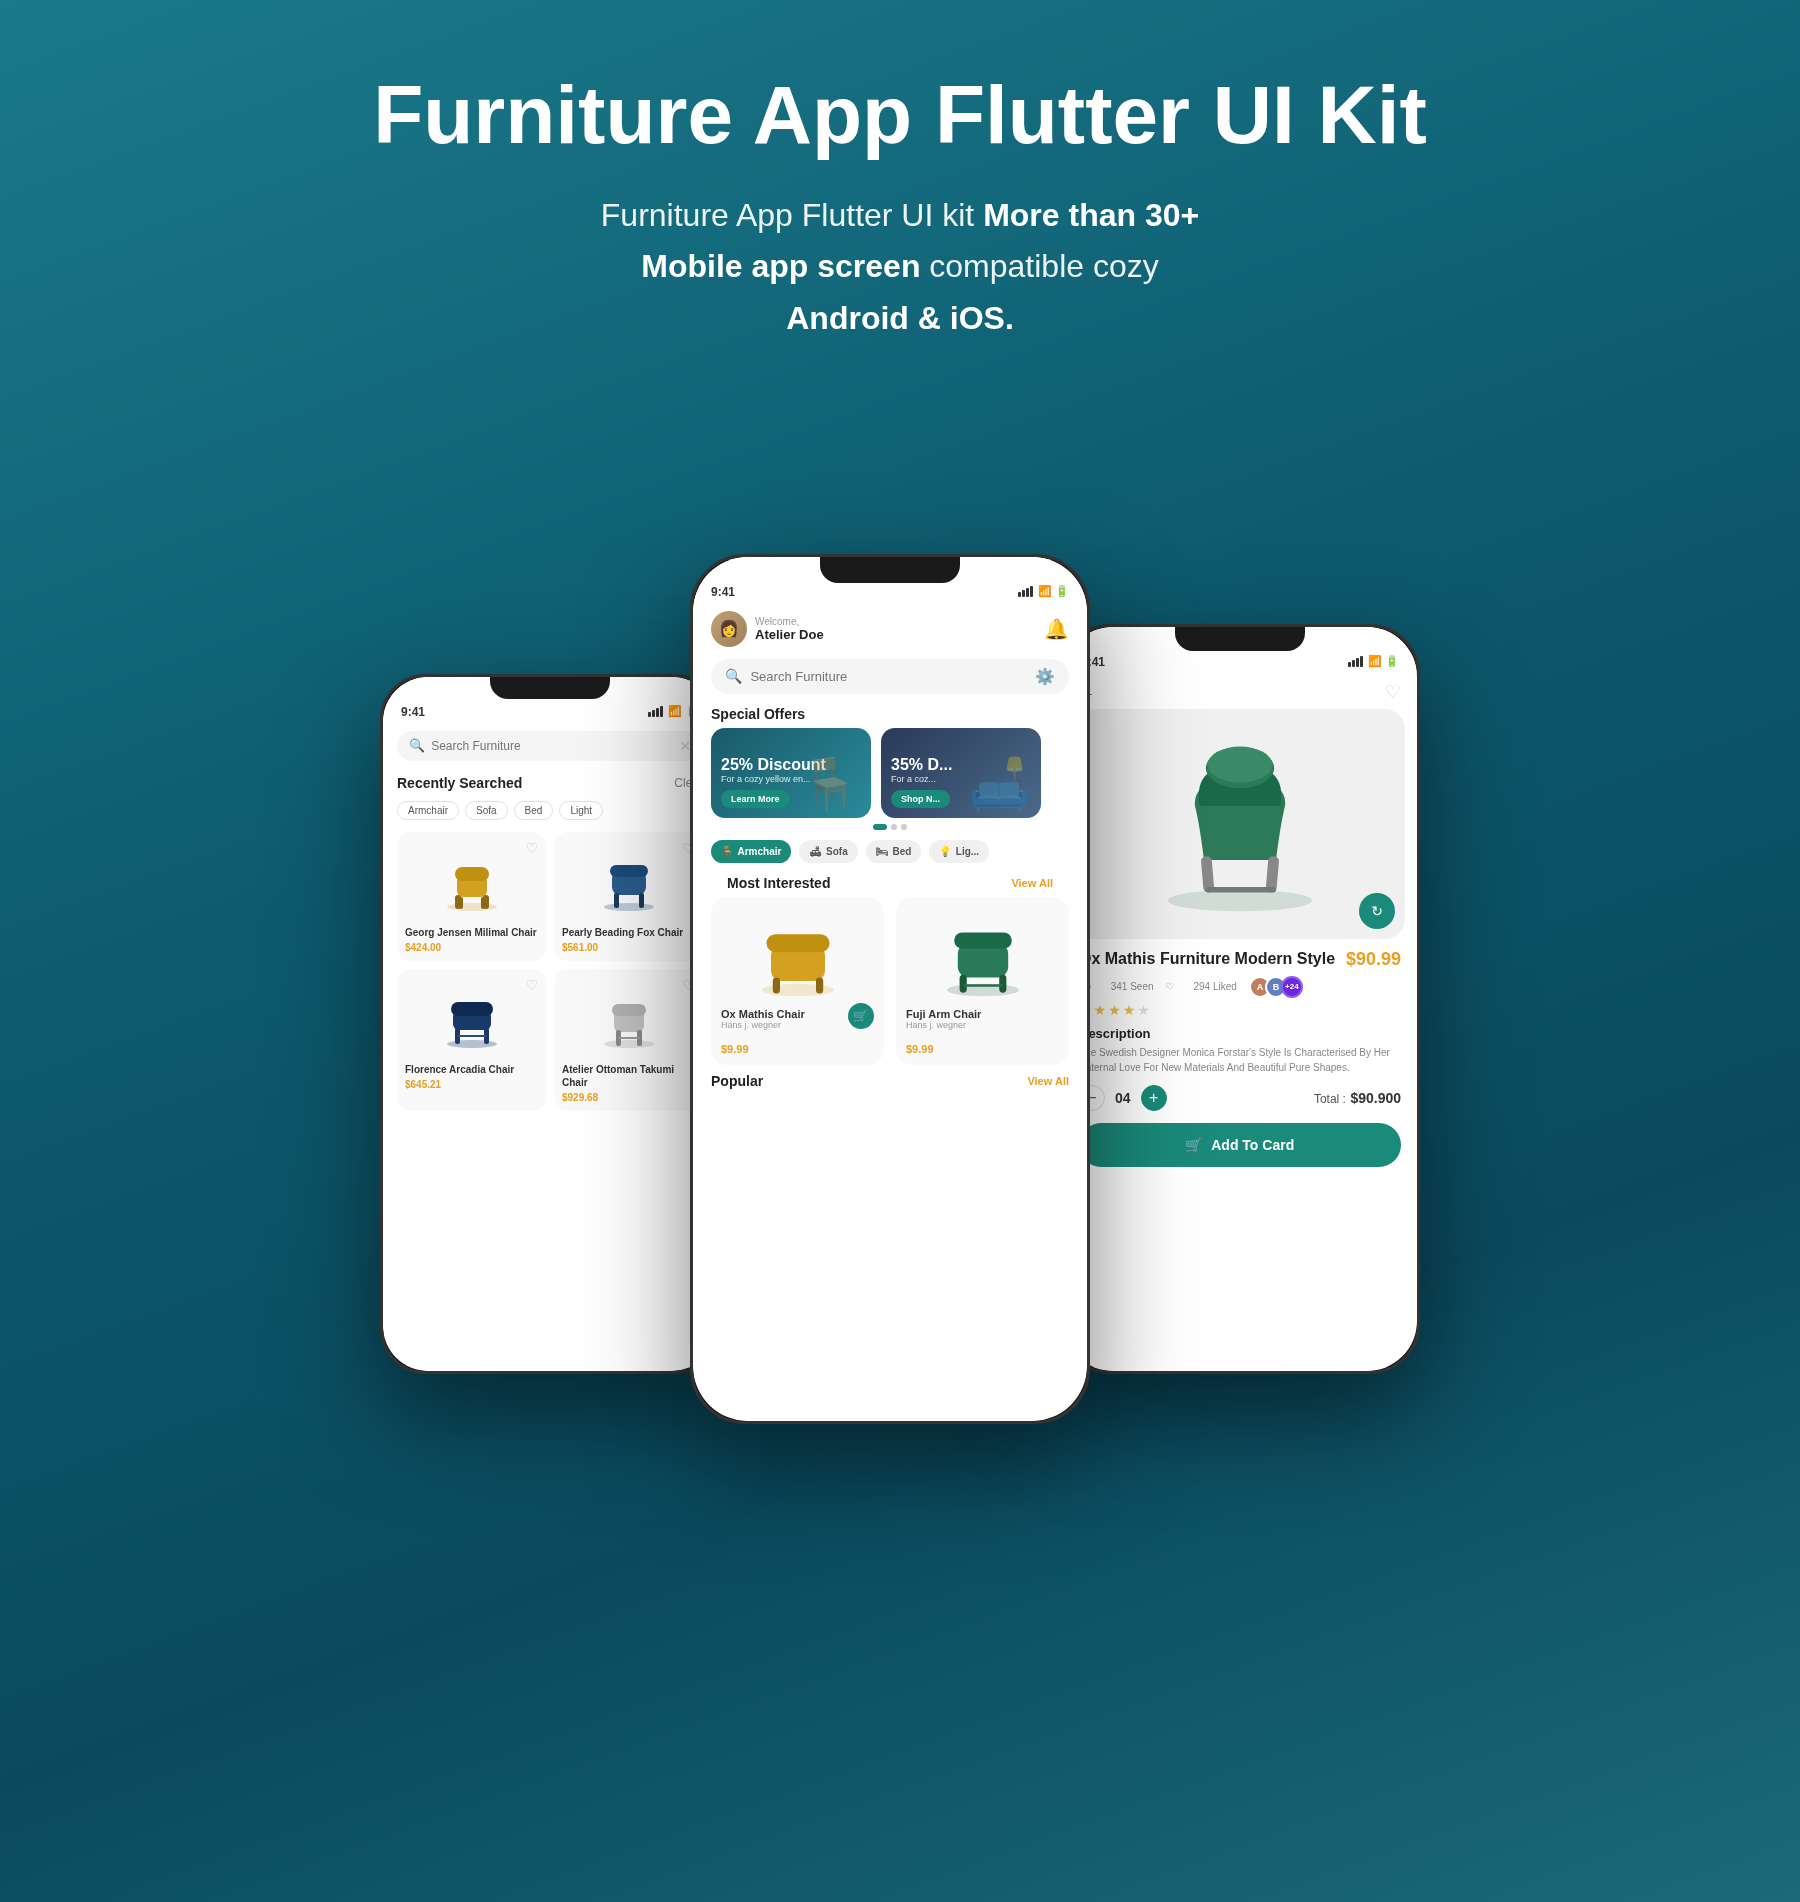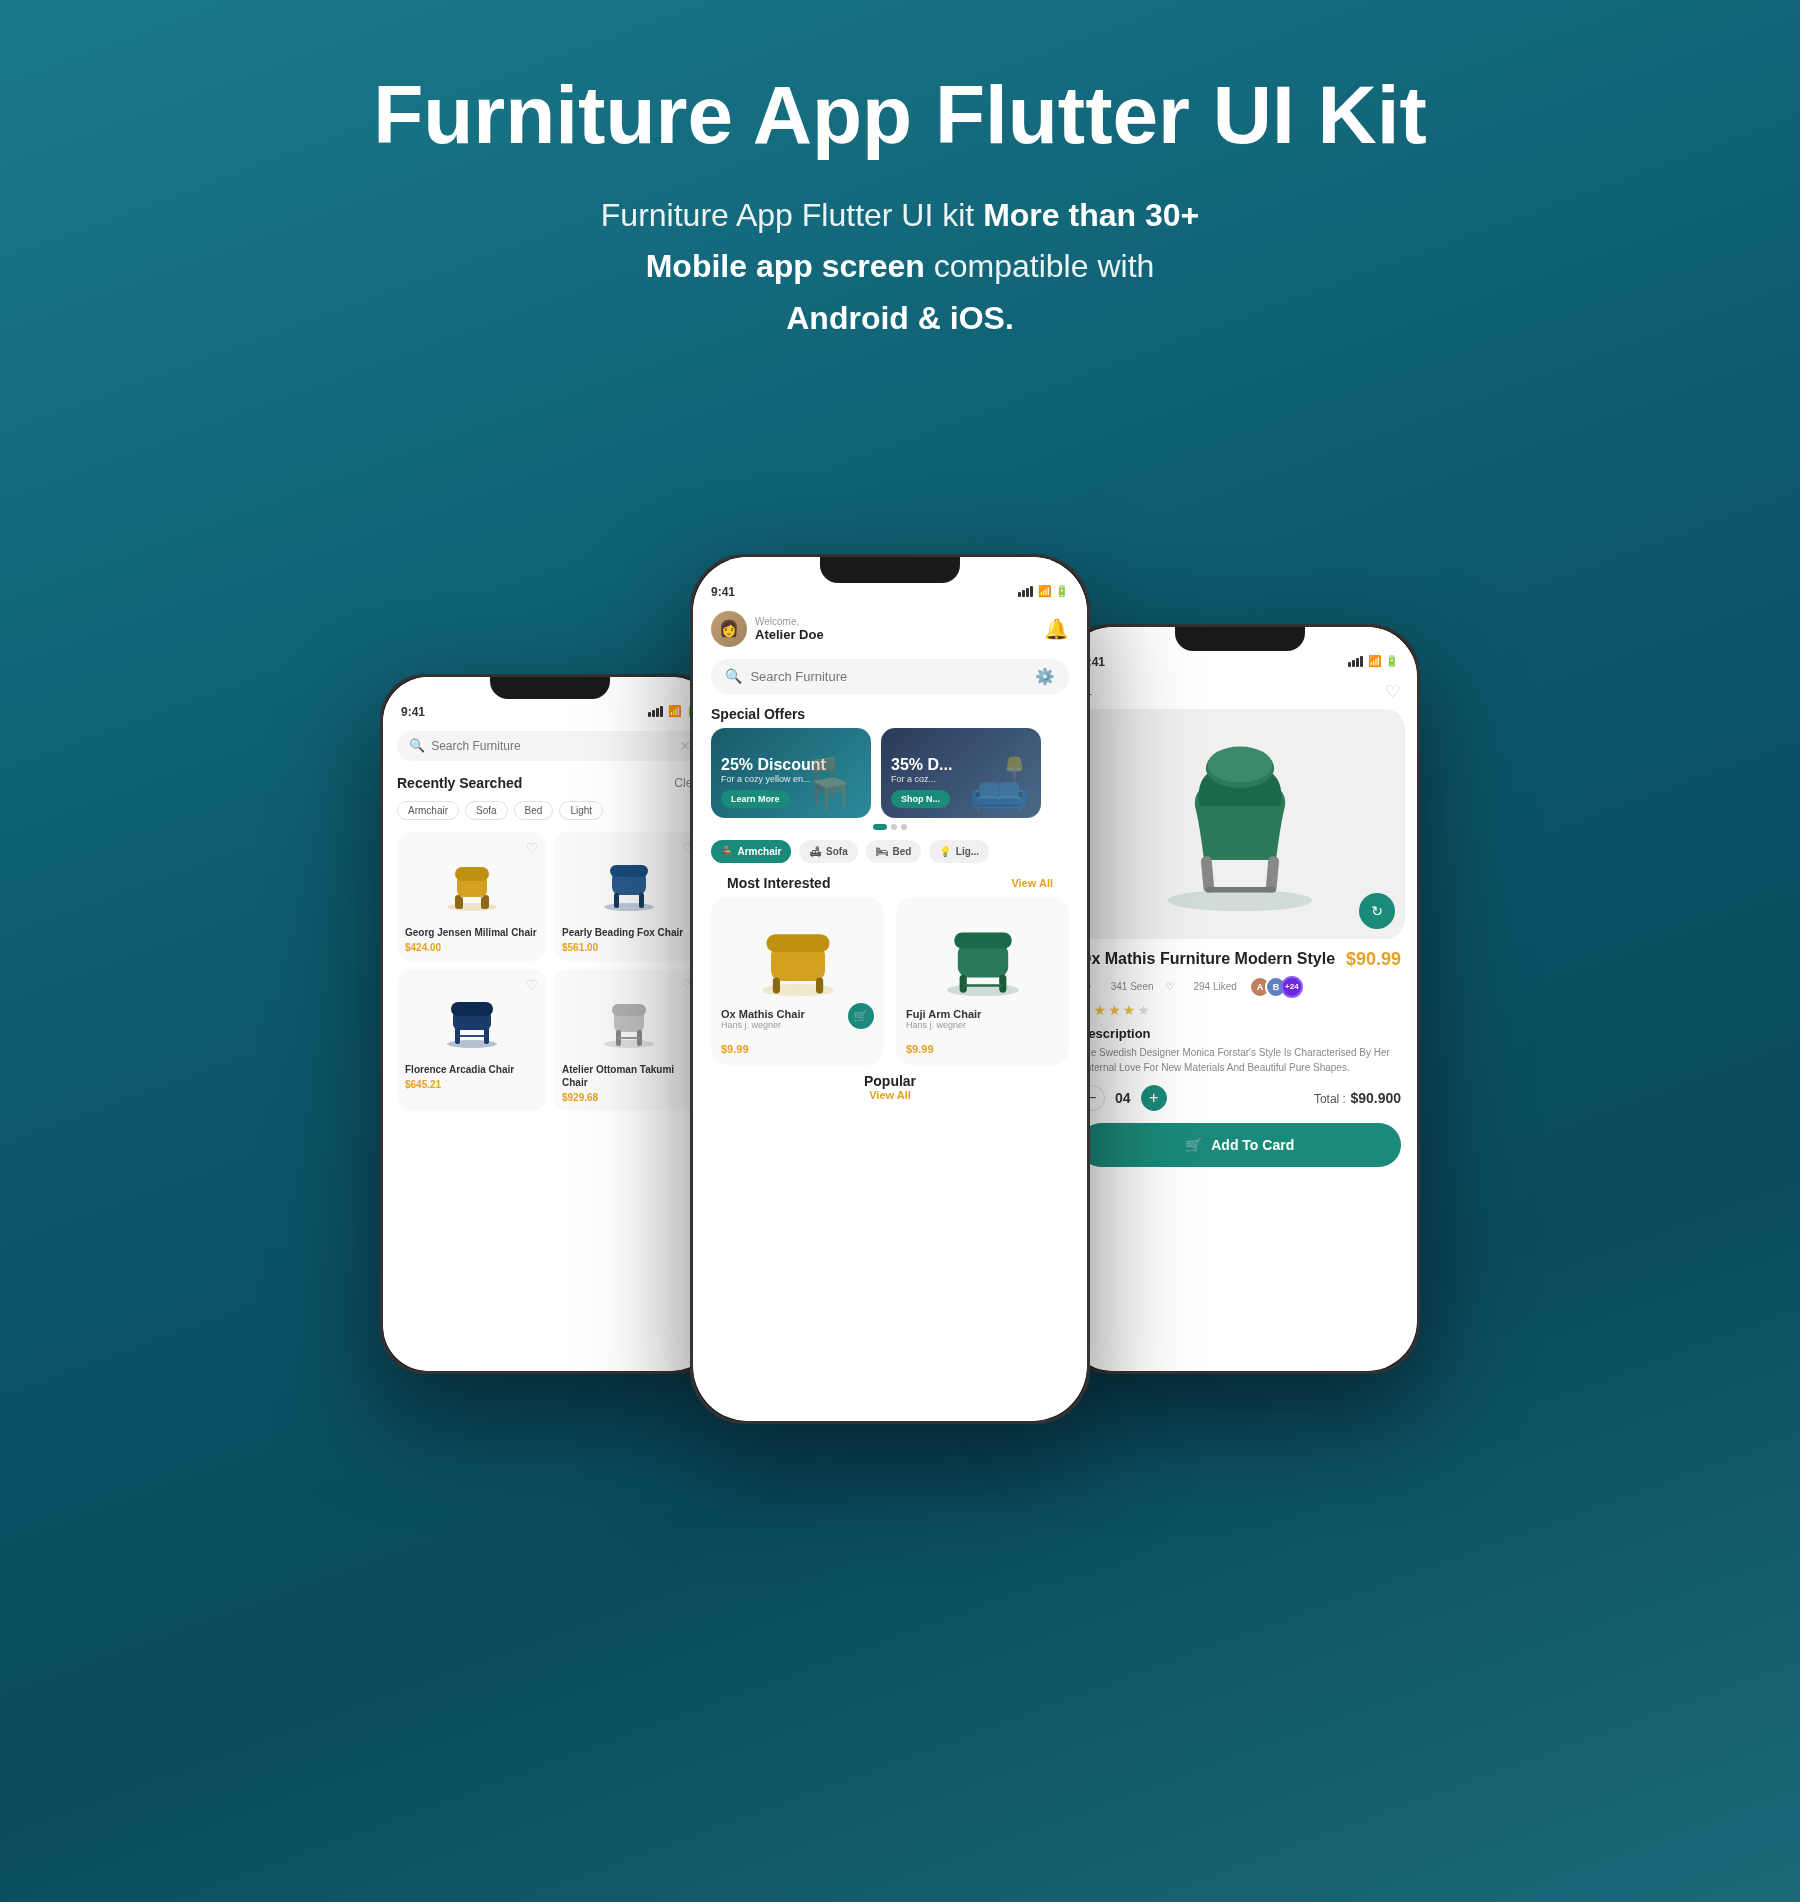--- a/index.html
+++ b/index.html
@@ -346,21 +346,20 @@
     }
     .center-product-name { font-size: 11px; font-weight: 700; color: #333; }
     .center-product-designer { font-size: 9px; color: #999; margin-bottom: 13px; }
     .center-product-price { font-size: 11px; font-weight: 700; color: #e8a020; }
 
     .popular-header {
       display: flex;
       justify-content: space-between;
       align-items: center;
       padding: 8px 18px 4px;
-      flex-direction: column;
     }
 
     
     .right-screen { background: white; }
 
     .detail-top-bar {
       display: flex;
       justify-content: space-between;
       align-items: center;
       padding: 8px 16px 6px;
@@ -487,21 +486,21 @@
       opacity: 0.3;
     }
   </style>
 </head>
 <body>
 
 <div class="header">
   <h1>Furniture App Flutter UI Kit</h1>
   <p>
     <span>Furniture App Flutter UI kit </span><strong>More than 30+</strong><br>
-    <strong>Mobile app screen</strong><span> compatible with </span><br>
+    <strong>Mobile app screen</strong><span> compatible cozy </span><br>
     <strong>Android &amp; iOS.</strong>
   </p>
 </div>
 
 <div class="phones-container">
 
   <div class="phone phone-left">
     <div class="phone-screen left-screen">
       <div class="notch"></div>
       <div class="status-bar">

